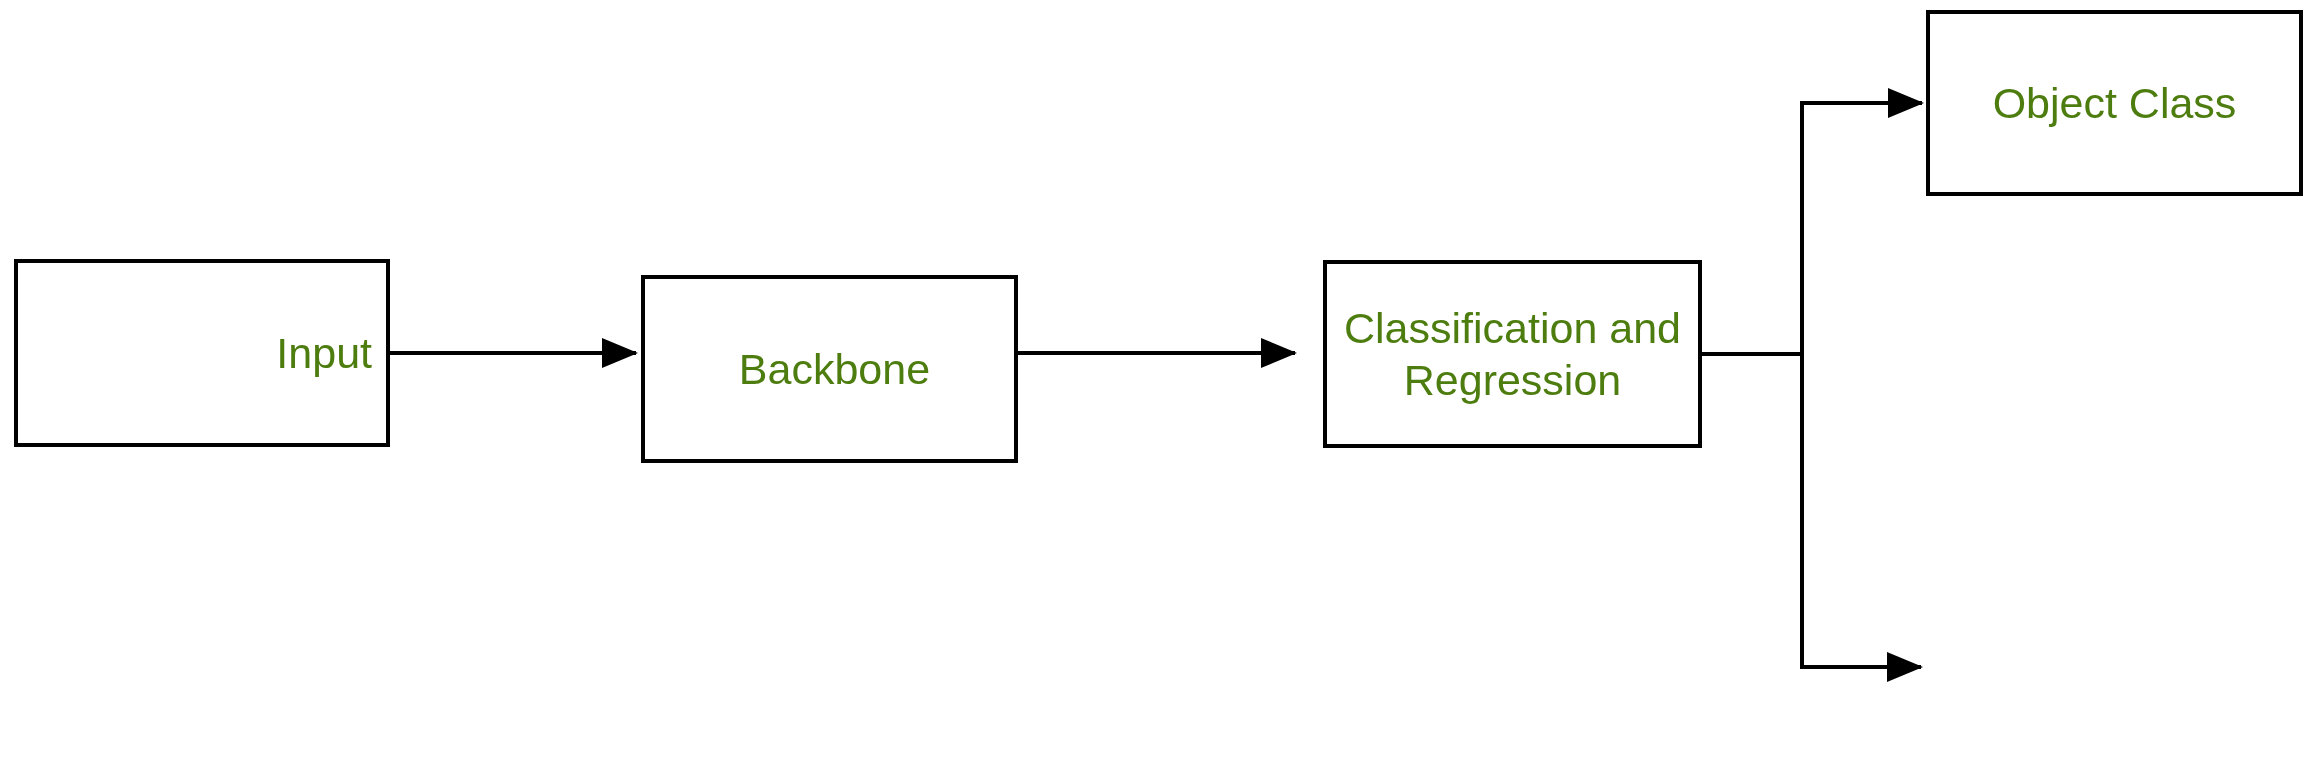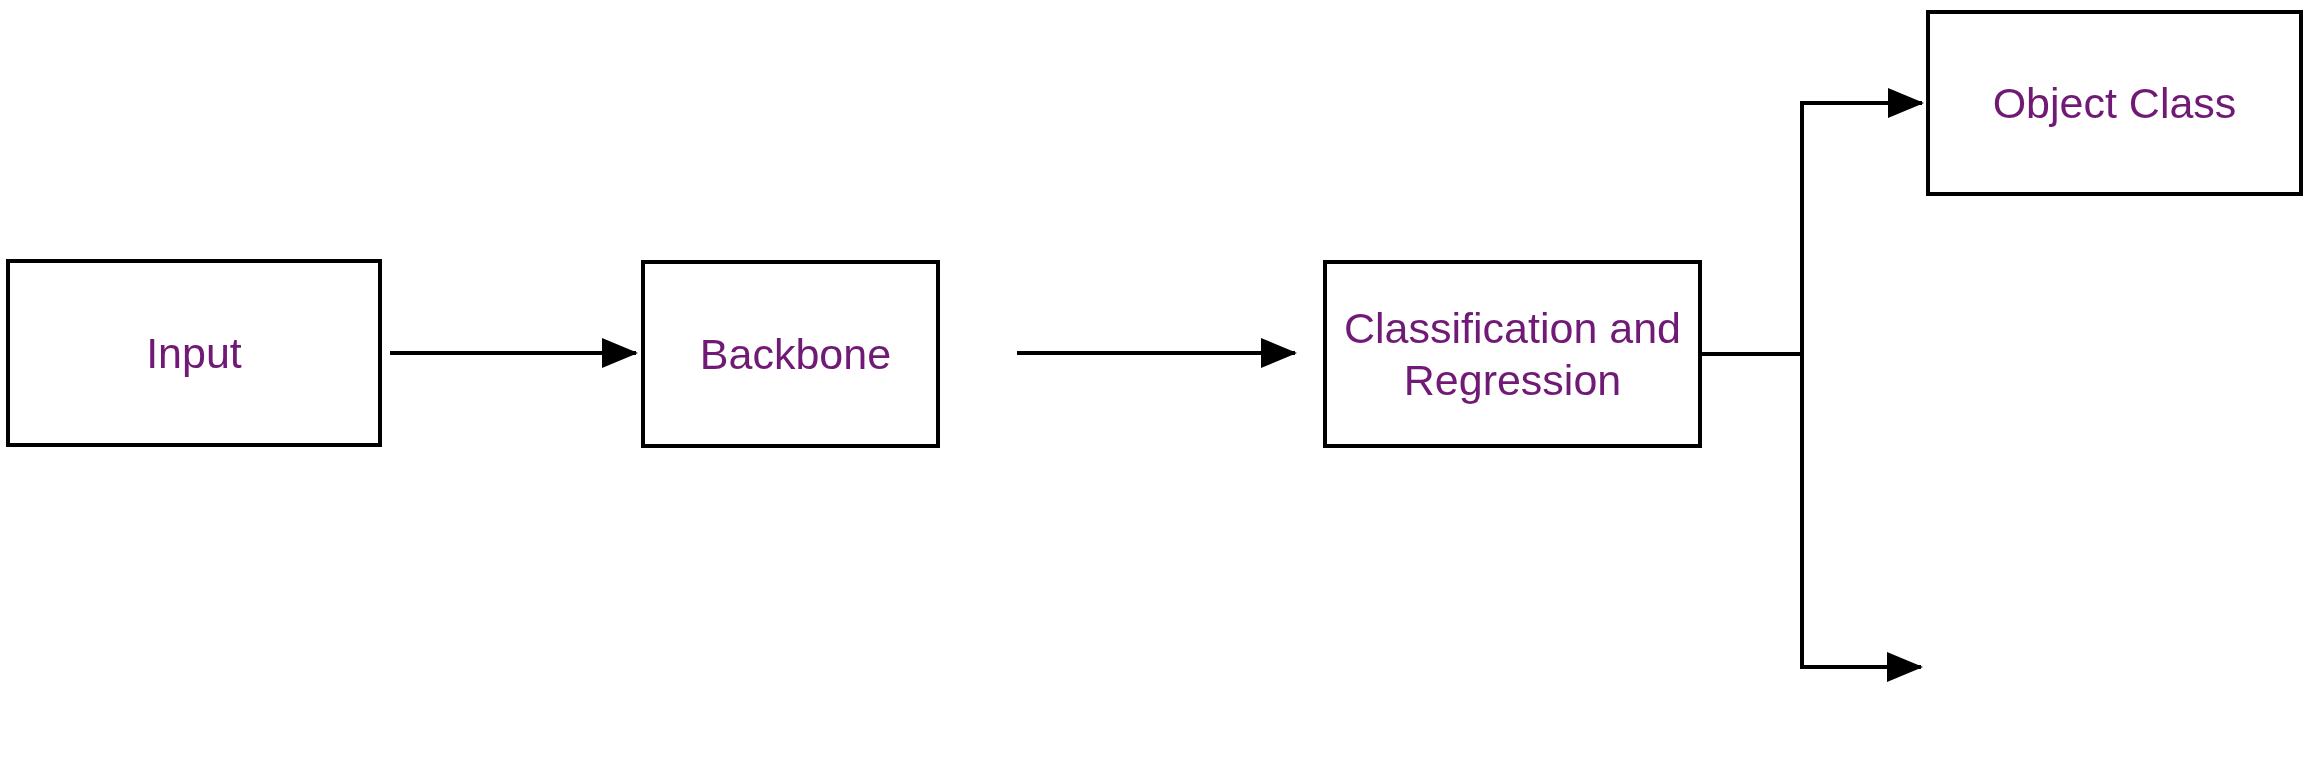--- a/index.html
+++ b/index.html
@@ -26,25 +26,25 @@
     position: absolute;
     box-sizing: border-box;
     border: 4px solid #000000;
     background: #ffffff;
     display: flex;
     align-items: center;
     justify-content: center;
     text-align: center;
     font-size: 43px;
     line-height: 1.22;
-    color: #701a75;
+    color: #4d7c0f;
     padding: 0 14px;
   }
-  .node-input      { left: 6px;   top: 259px; width: 376px; height: 188px; }
-  .node-backbone   { left: 641px;  top: 260px; width: 299px; height: 188px; padding-left: 24px; }
+  .node-input      { left: 14px;   top: 259px; width: 376px; height: 188px; justify-content: flex-end; }
+  .node-backbone   { left: 641px;  top: 275px; width: 377px; height: 188px; padding-left: 24px; }
   .node-clsreg     { left: 1323px; top: 260px; width: 379px; height: 188px; }
   .node-objclass   { left: 1926px; top: 10px;  width: 377px; height: 186px; }
   .node-bbox       { left: 1925px; top: 574px; width: 378px; height: 186px; }
   .edge {
     stroke: #000000;
     stroke-width: 4;
     fill: none;
   }
 </style>
 </head>

